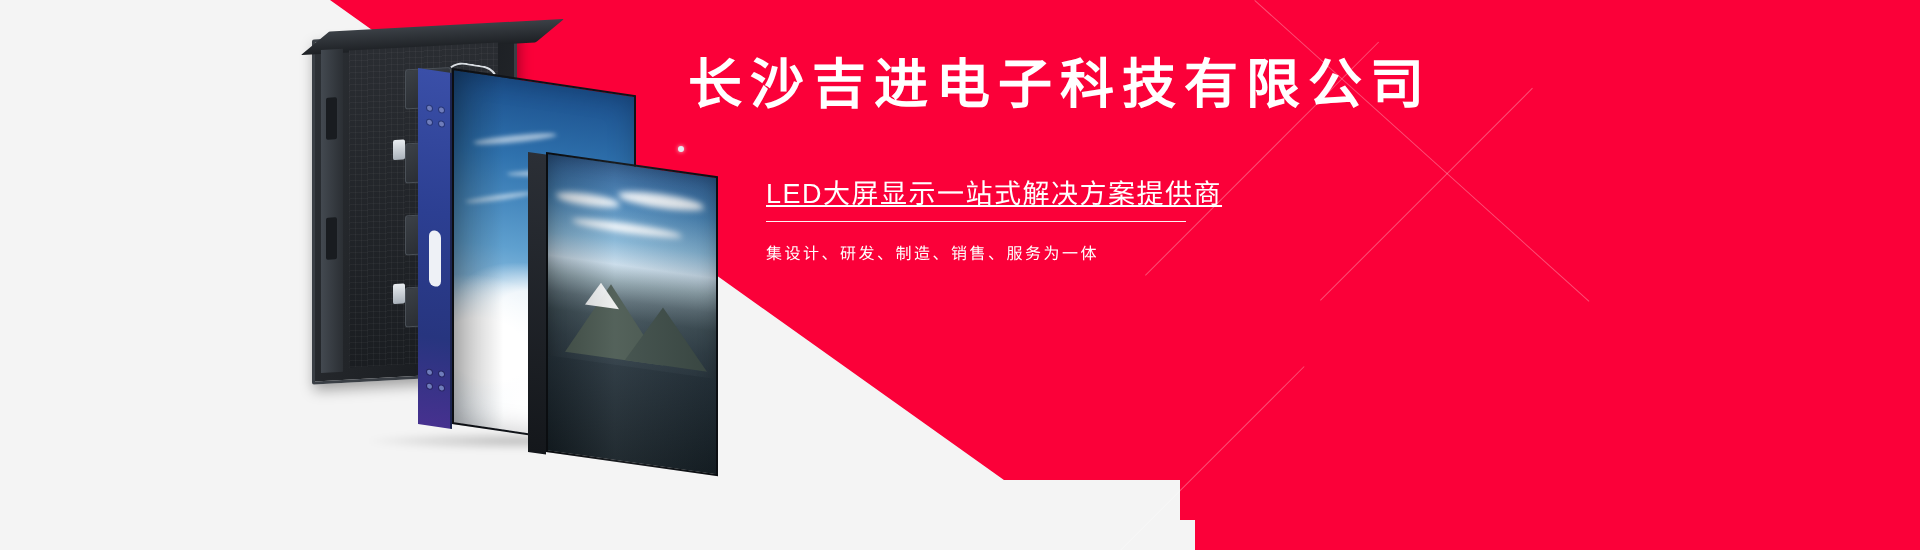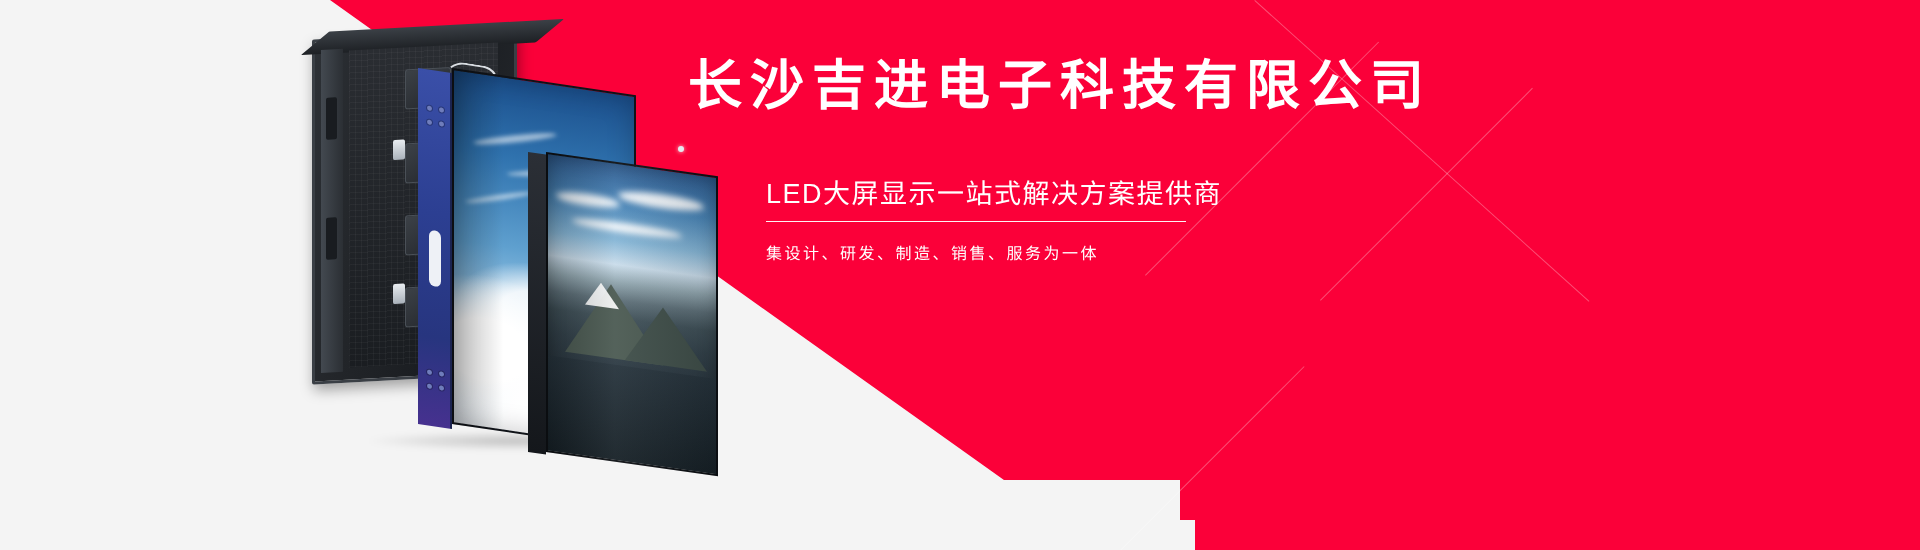--- a/index.html
+++ b/index.html
@@ -197,25 +197,26 @@
   
   .copy{
     position:absolute;left:670px;top:52px;width:640px;
     color:#ffffff;text-align:left;
   }
   .headline{
     font-size:54px;line-height:1.25;font-weight:700;
     letter-spacing:8px;
     white-space:nowrap;
     margin:0 0 52px 18px;
+    font-family:Liberation Serif, serif;
   }
   .sub-wrap{margin-left:96px;width:420px;}
   .subline{
     font-size:27px;letter-spacing:1.5px;font-weight:400;
-    white-space:nowrap;margin:0 0 10px 0;
+    white-space:nowrap;margin:0 0 10px 0;text-decoration:underline;
   }
   .rule{
     height:1px;background:#ffffff;width:420px;opacity:.95;margin:0 0 18px 0;
   }
   .tagline{
     font-size:16px;letter-spacing:2.5px;font-weight:400;
     white-space:nowrap;text-align:left;width:420px;margin:0;
   }
 </style>
 </head>

